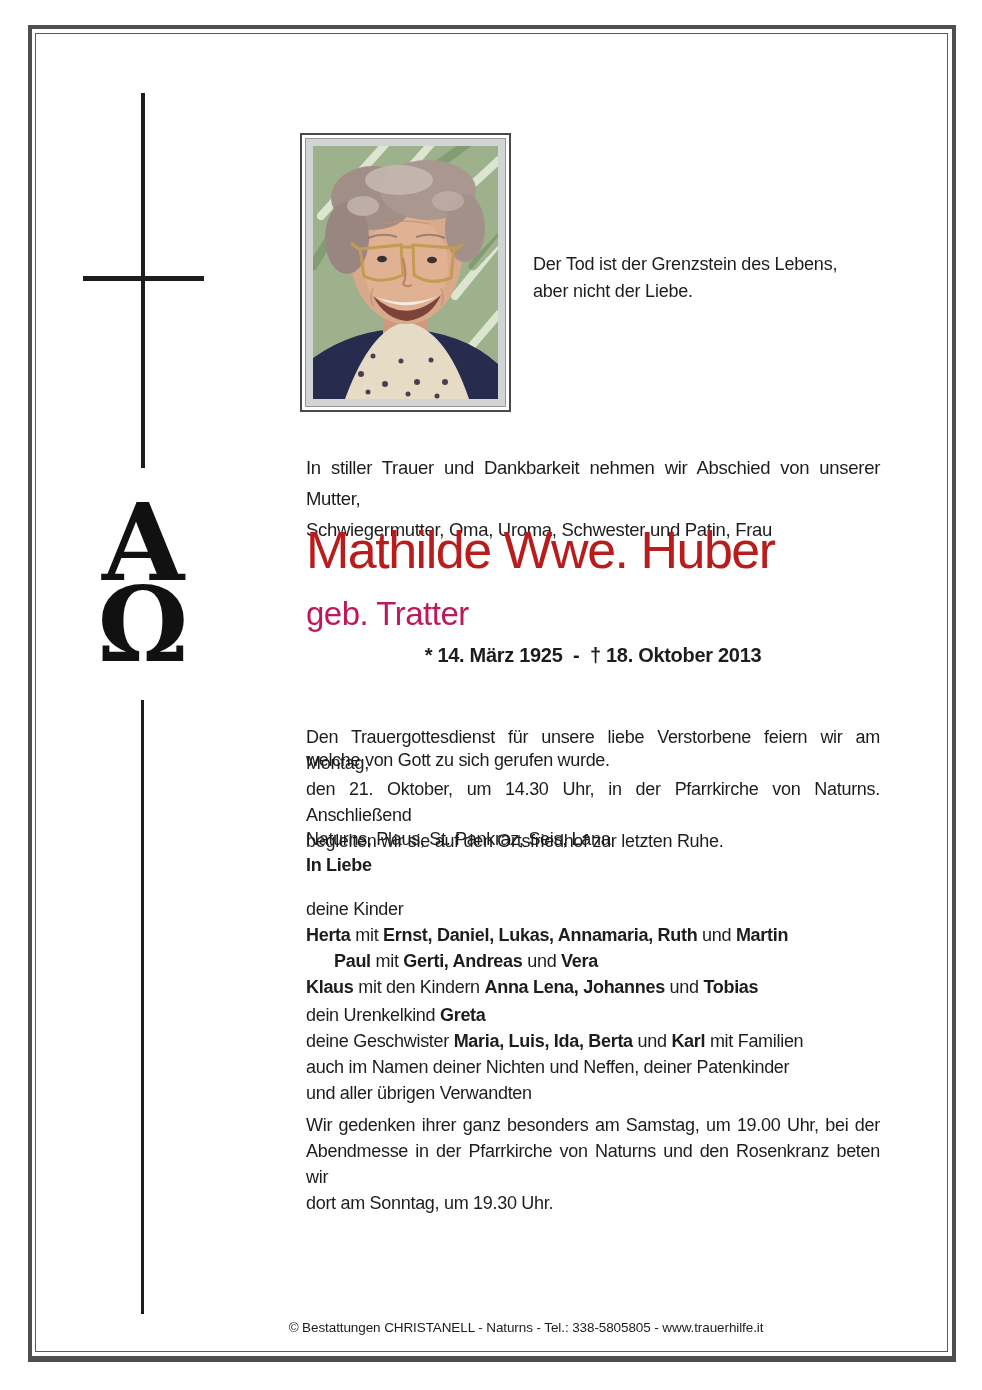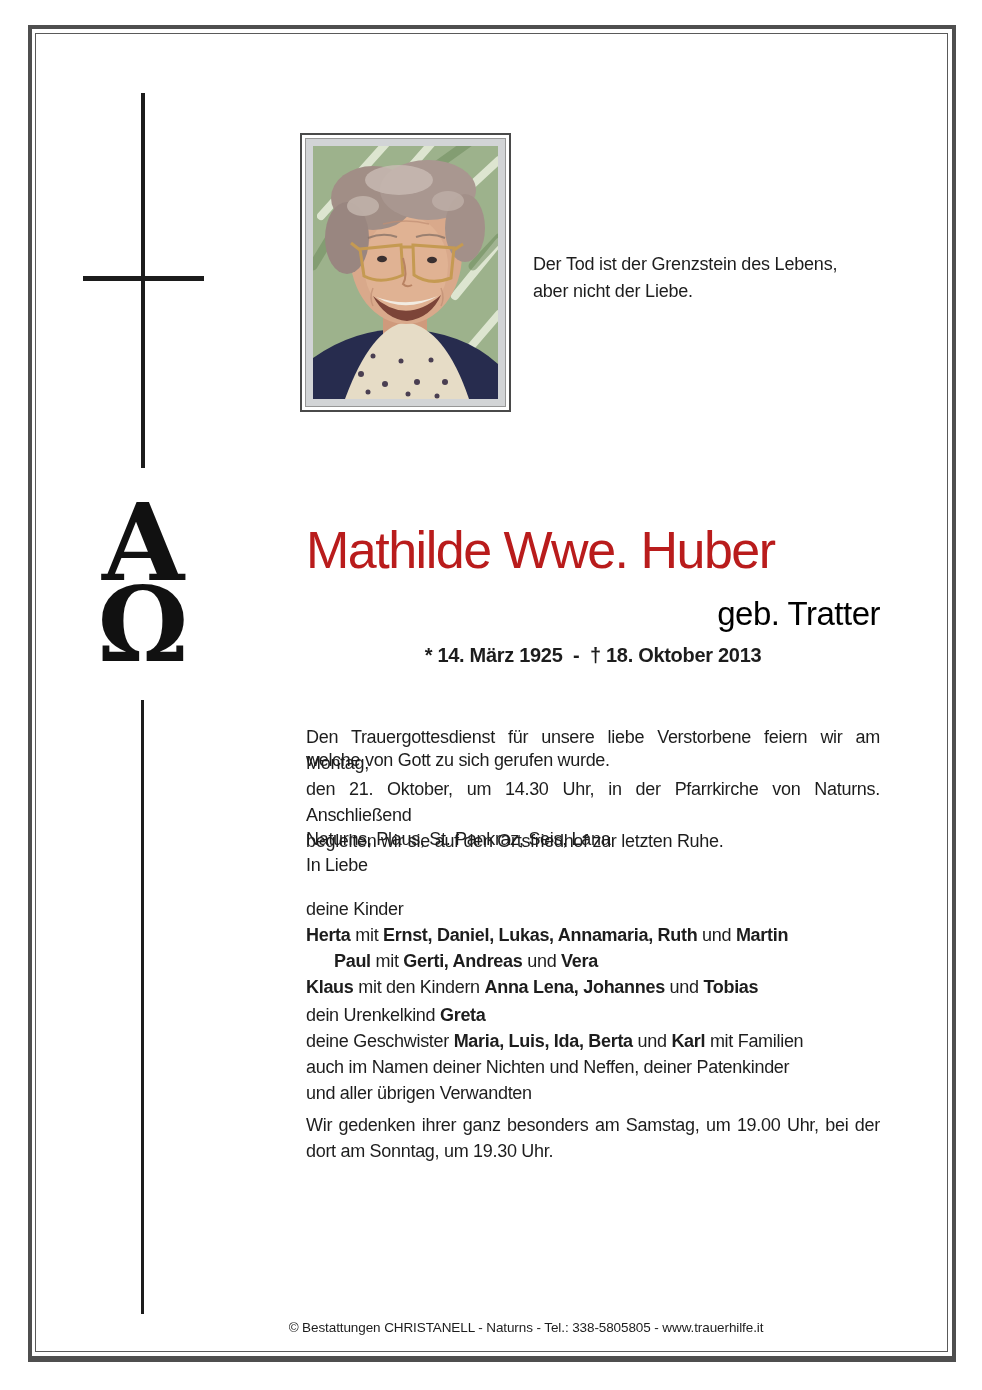--- a/index.html
+++ b/index.html
@@ -29,27 +29,27 @@
         line-height:27px;letter-spacing:-0.2px;}
   
   .col{position:absolute;left:306px;top:0;width:574px;height:100%;}
   .blk{position:absolute;left:0;right:0;font-size:18px;line-height:26px;letter-spacing:-0.3px;}
   .tl{white-space:nowrap;}
   .stretch{white-space:normal;text-align:justify;text-align-last:justify;}
   .b{font-weight:bold;}
   .b-intro{top:452px;line-height:31px;font-size:18.5px;}
   .b-name{top:520px;font-size:52px;line-height:60px;letter-spacing:-1.5px;
         text-align:left;color:#b91c1c;white-space:nowrap;}
-  .b-geb{top:594px;font-size:33px;line-height:40px;text-align:right;color:#000000;letter-spacing:-0.5px;}
+  .b-geb{top:594px;font-size:33px;line-height:40px;text-align:left;color:#be185d;letter-spacing:-0.5px;}
   .b-dates{top:642px;font-size:20px;line-height:26px;text-align:center;font-weight:bold;
         letter-spacing:-0.3px;white-space:pre-wrap;}
   .b-welche{top:711px;margin-top:36px;}
   .b-service{top:724px;}
   .b-orte{top:826px;}
-  .b-inliebe{top:852px;font-weight:normal;}
+  .b-inliebe{top:852px;font-weight:bold;}
   .fam1{top:896px;}.fam2{top:922px;}.fam3{top:948px;margin-left:28px;}.fam4{top:974px;}
   .fam5{top:1002px;}.fam6{top:1028px;}
   .b-namen{top:1054px;}
   .b-gedenken{top:1112px;}
   .b-dank{top:1212px;}
   .footer{position:absolute;left:111px;width:830px;top:1320px;text-align:center;
         font-size:13.5px;line-height:16px;color:#1d1d1d;letter-spacing:-0.1px;}
 </style>
 </head>
 <body>
@@ -130,20 +130,24 @@
       </svg>
     </div>
   </div>
 
   <div class="quote">
       <div class="tl">Der Tod ist der Grenzstein des Lebens,</div>
       <div class="tl">aber nicht der Liebe.</div>
     </div>
 
   <div class="col">
+    <div class="blk b-intro">
+        <div class="tl stretch">In stiller Trauer und Dankbarkeit nehmen wir Abschied von unserer Mutter,</div>
+        <div class="tl">Schwiegermutter, Oma, Uroma, Schwester und Patin, Frau</div>
+      </div>
     <div class="blk b-name">Mathilde Wwe. Huber</div>
     <div class="blk b-geb">geb. Tratter</div>
     <div class="blk b-dates">* 14. März 1925  -  † 18. Oktober 2013</div>
     <div class="blk b-welche">welche von Gott zu sich gerufen wurde.</div>
     <div class="blk b-service">
         <div class="tl stretch">Den Trauergottesdienst für unsere liebe Verstorbene feiern wir am Montag,</div>
         <div class="tl stretch">den 21. Oktober, um 14.30 Uhr, in der Pfarrkirche von Naturns. Anschließend</div>
         <div class="tl">begleiten wir sie auf den Ortsfriedhof zur letzten Ruhe.</div>
       </div>
     <div class="blk b-orte">Naturns, Plaus, St. Pankraz, Seis, Lana</div>
@@ -153,18 +157,19 @@
     <div class="blk fam3"><span class="b">Paul</span><span> mit </span><span class="b">Gerti, Andreas</span><span> und </span><span class="b">Vera</span></div>
     <div class="blk fam4"><span class="b">Klaus</span><span> mit den Kindern </span><span class="b">Anna Lena, Johannes</span><span> und </span><span class="b">Tobias</span></div>
     <div class="blk fam5"><span>dein Urenkelkind </span><span class="b">Greta</span></div>
     <div class="blk fam6"><span>deine Geschwister </span><span class="b">Maria, Luis, Ida, Berta</span><span> und </span><span class="b">Karl</span><span> mit Familien</span></div>
     <div class="blk b-namen">
         <div class="tl">auch im Namen deiner Nichten und Neffen, deiner Patenkinder</div>
         <div class="tl">und aller übrigen Verwandten</div>
       </div>
     <div class="blk b-gedenken">
         <div class="tl stretch">Wir gedenken ihrer ganz besonders am Samstag, um 19.00 Uhr, bei der</div>
+        <div class="tl stretch">Abendmesse in der Pfarrkirche von Naturns und den Rosenkranz beten wir</div>
         <div class="tl">dort am Sonntag, um 19.30 Uhr.</div>
       </div>
   </div>
 
   <div class="footer">© Bestattungen CHRISTANELL - Naturns - Tel.: 338-5805805 - www.trauerhilfe.it</div>
 </div>
 
 </body></html>

